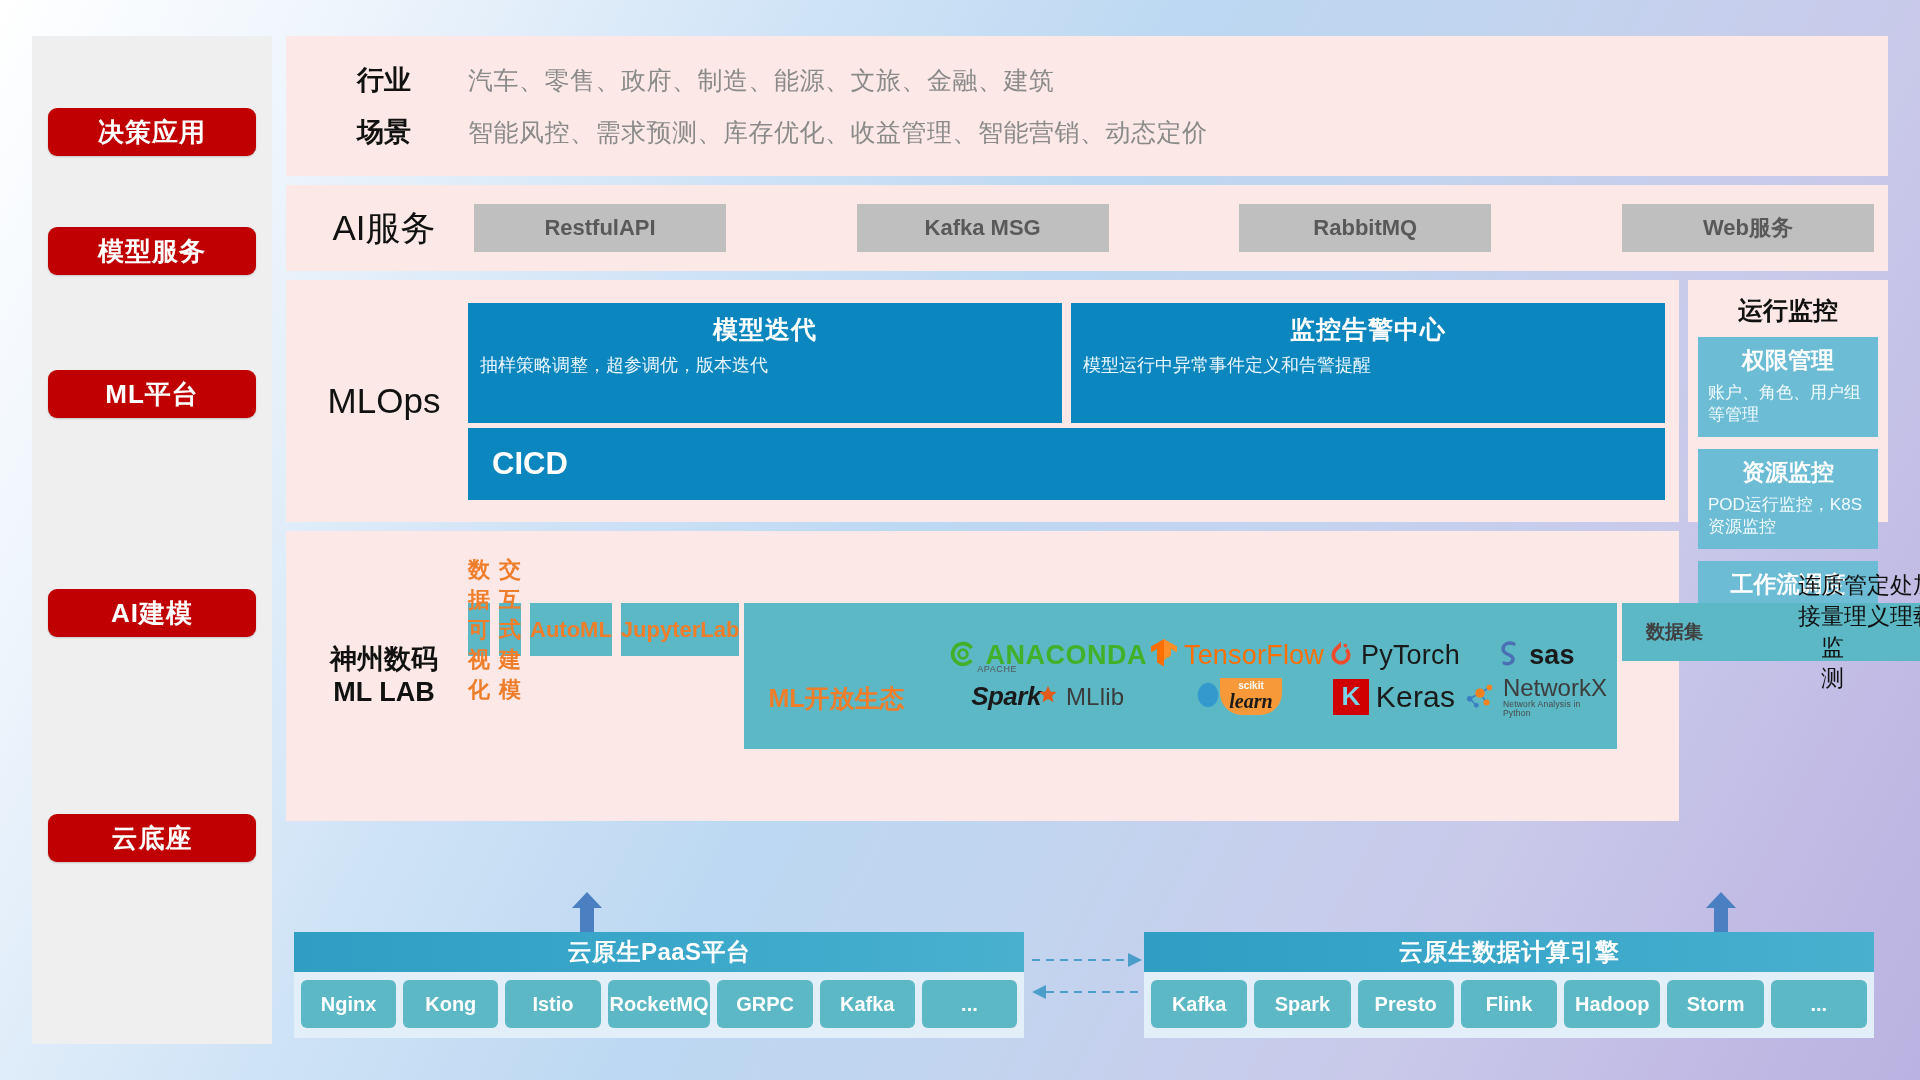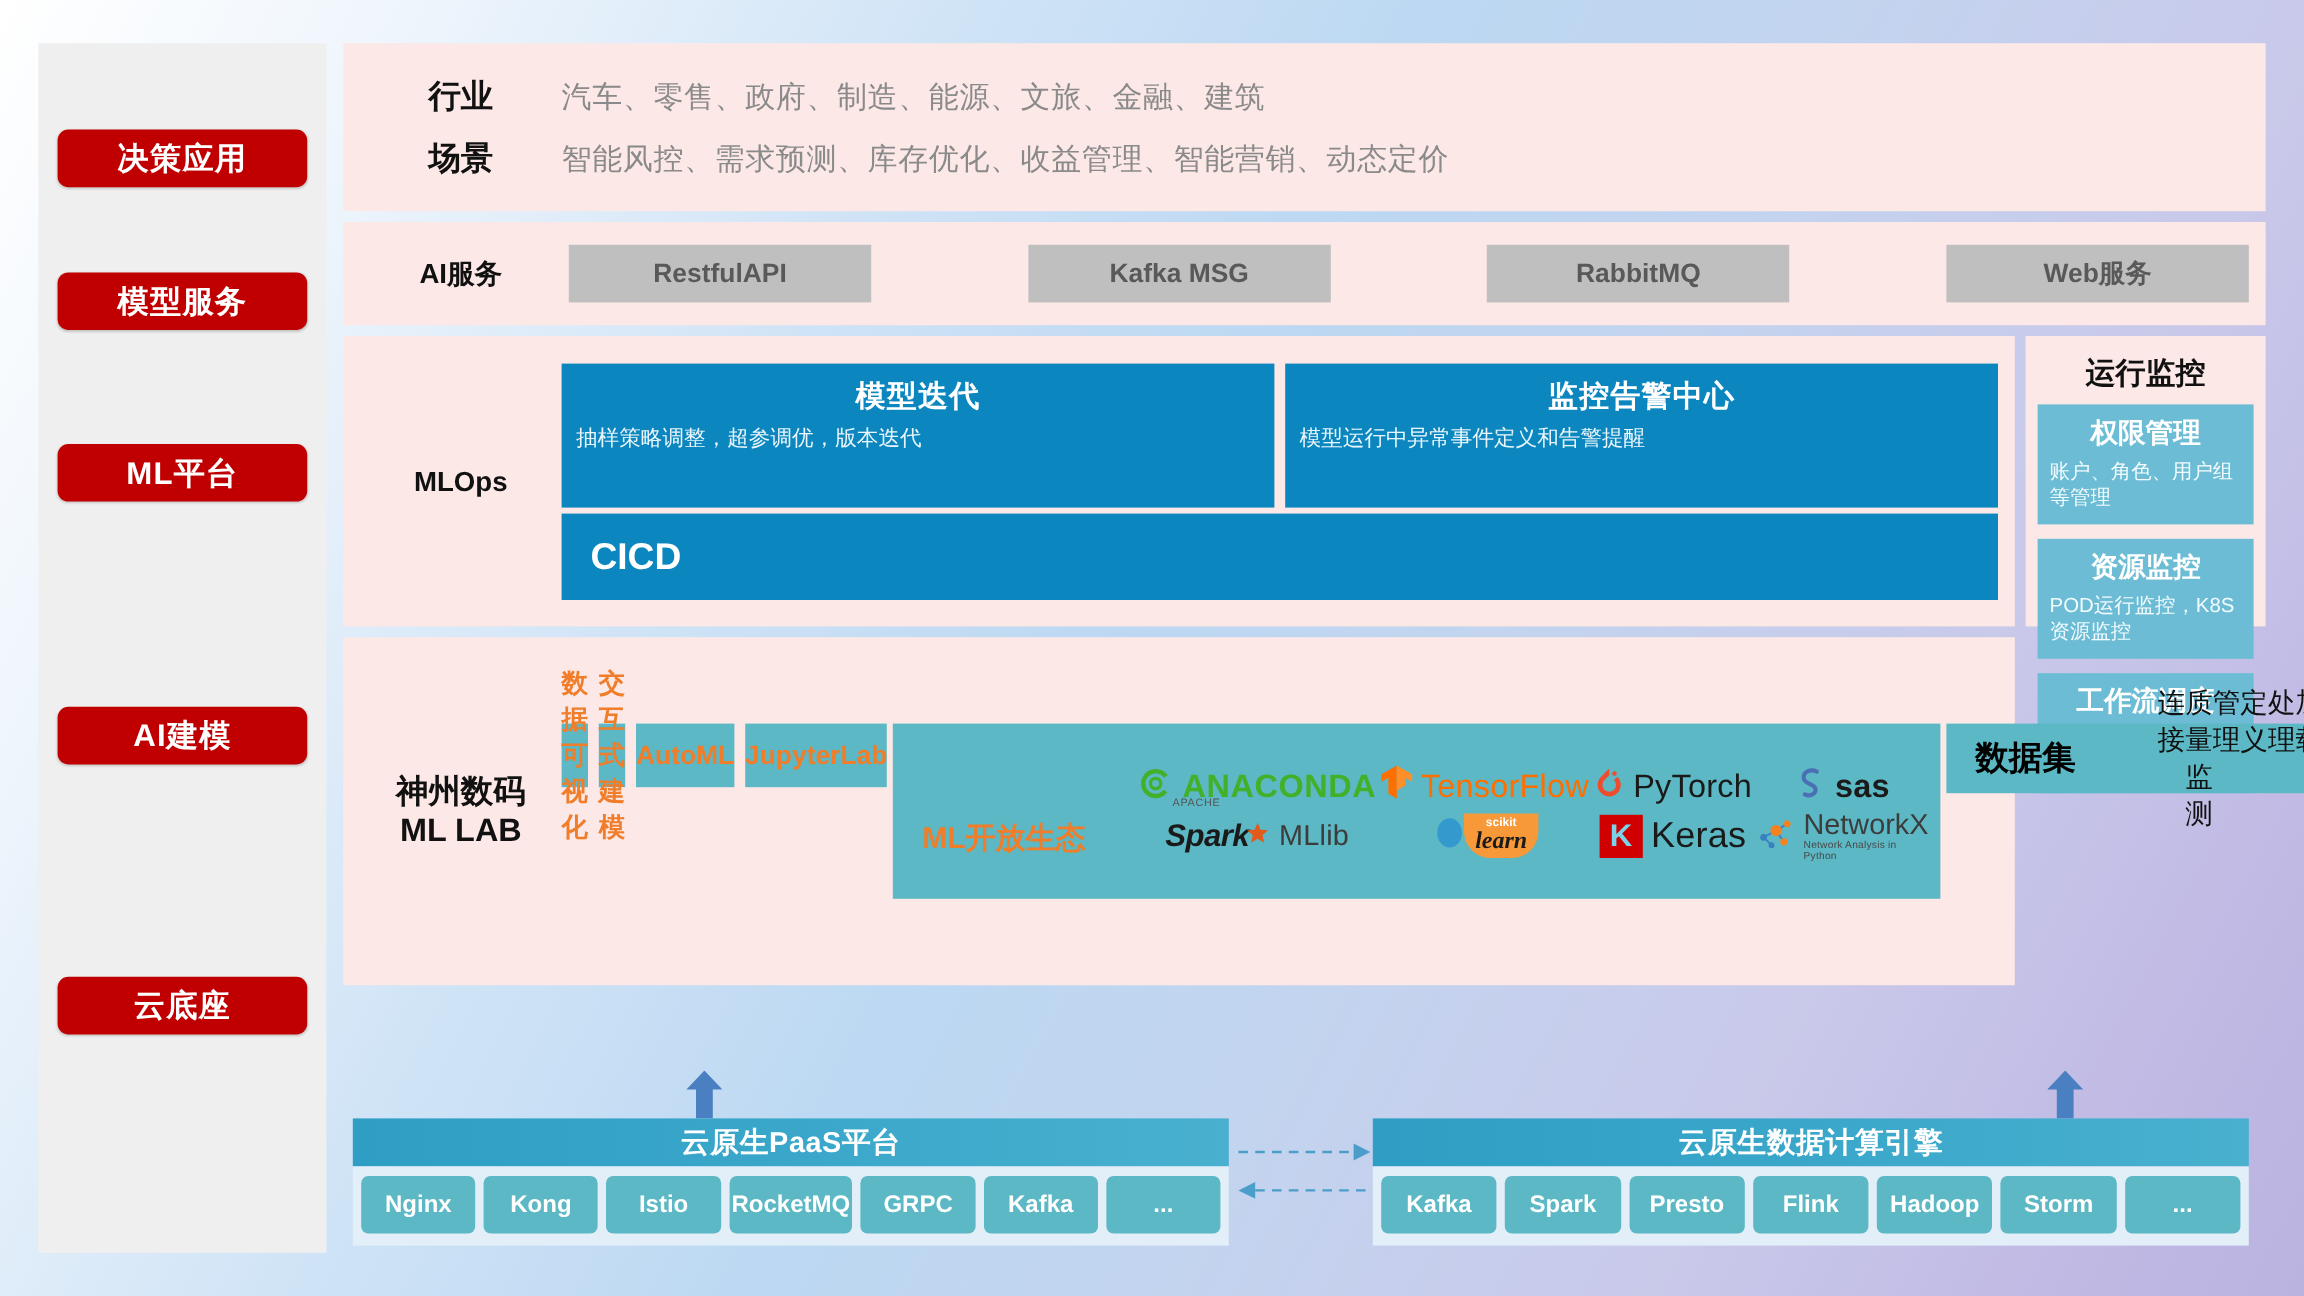--- a/index.html
+++ b/index.html
@@ -62,22 +62,22 @@
 
   .band {
     background: #fce9e7;
     display: flex;
     align-items: center;
     padding: 0 14px;
   }
 
   .row-label {
     color: #111;
-    font-weight: 700;
-    font-size: 23px;
+    font-weight: 400;
+    font-size: 35px;
     flex: 0 0 168px;
     text-align: center;
     line-height: 1.22;
   }
 
   
   .band-apps { height: 140px; padding: 0 14px; }
   .apps-grid { flex: 1 1 auto; display: flex; flex-direction: column; gap: 16px; }
   .apps-line { display: flex; align-items: center; }
   .apps-key {
@@ -249,22 +249,22 @@
 
   .data-band {
     background: #5bb8c4;
     height: 58px;
     display: flex;
     align-items: center;
     padding-left: 24px;
   }
   .data-title {
     flex: 0 0 152px;
-    color: #000000;
-    font-size: 28px;
+    color: #404040;
+    font-size: 19px;
     font-weight: 700;
   }
   .data-items { flex: 1 1 auto; display: flex; }
   .data-item {
     flex: 1 1 0;
     text-align: center;
     color: #111;
     font-size: 23px;
   }
 

